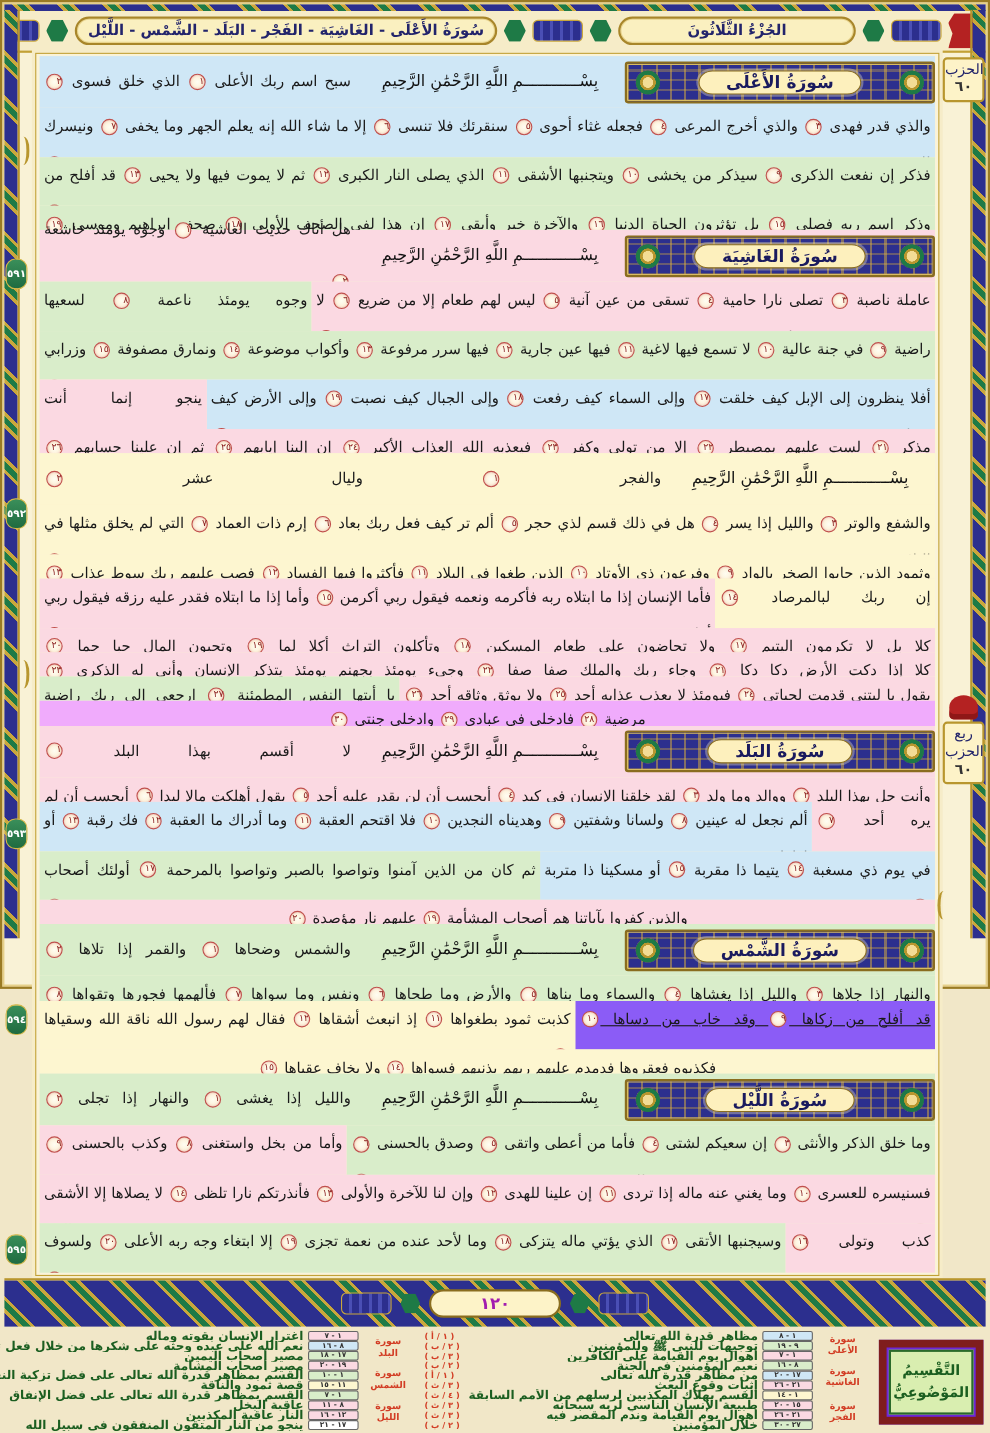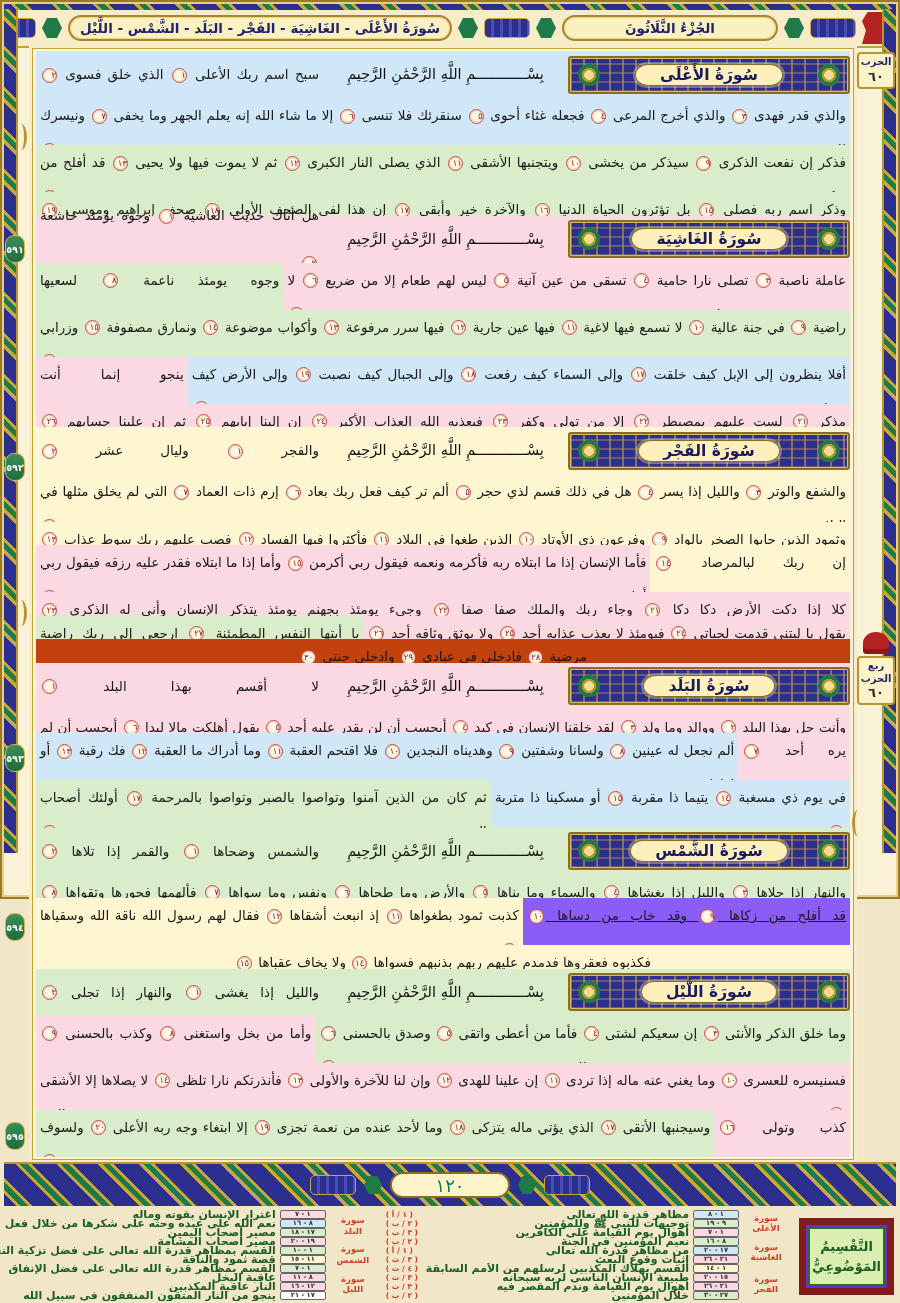--- a/index.html
+++ b/index.html
@@ -24,21 +24,21 @@
   .gem{height:20px;border-radius:5px;border:1.5px solid #c9a73c;flex:0 0 auto}
   .gem.blue{width:46px;background:repeating-linear-gradient(90deg,#2c2f8e 0 6px,#4a4fb5 6px 9px)}
   .gem.blue.small{width:26px}
   .gem.green{width:20px;background:#1e7a46;clip-path:polygon(25% 0,75% 0,100% 50%,75% 100%,25% 100%,0 50%);border:none}
   .tassel{width:28px;height:32px;background:#b42222;flex:0 0 auto;
           clip-path:polygon(20% 0,80% 0,100% 28%,86% 58%,100% 100%,0 100%,14% 58%,0 28%)}
 
   
   .hizb-box{position:absolute;right:3px;width:38px;background:#fdf3c8;border:2px solid #b8962e;border-radius:4px;
             text-align:center;color:#22246b;z-index:6;padding:2px 0;line-height:1.25}
-  .hizb-box .lbl{font-size:10px;font-weight:bold;display:block}
+  .hizb-box .lbl{font-size:13px;font-weight:normal;display:block}
   .hizb-box .num{font-size:13px;font-weight:bold;display:block;color:#333}
   .dome{position:absolute;right:9px;width:26px;height:22px;background:#b42222;border-radius:50% 50% 4px 4px;z-index:6;
         box-shadow:inset 0 -5px 0 #8f1717}
   .page-badge{position:absolute;left:3px;width:20px;height:28px;border-radius:9px;
               background:linear-gradient(#3a8f5a,#1f6b40);border:1.5px solid #d4b84a;color:#fff;
               font-size:9.5px;font-weight:bold;display:flex;align-items:center;justify-content:center;z-index:6}
   .fleuron{position:absolute;width:10px;height:26px;border-right:3px solid #b8962e;
            border-radius:0 12px 12px 0/0 26px 26px 0;z-index:5}
 
   
@@ -68,21 +68,21 @@
              box-shadow:0 0 0 2px rgba(253,240,189,.35)}
   .rosette{width:22px;height:22px;border-radius:50%;position:absolute;top:6px;z-index:1;
            background:radial-gradient(#f3dc95 30%,#b8962e 32% 45%,#1e7a46 47% 70%,#b8962e 72%)}
   .rosette.r1{right:8px}.rosette.r2{left:8px}
 
   
   .bottom-band{position:absolute;left:2px;right:2px;top:1160px;height:44px;
      background:repeating-linear-gradient(45deg,#2c2f8e 0 9px,#c9a73c 9px 12px,#1e7a46 12px 17px,#c9a73c 17px 20px,#2c2f8e 20px 29px);
      border-top:2px solid #b8962e;display:flex;align-items:center;justify-content:center;gap:8px}
   .pageno{width:120px;height:26px;background:#fdf3c8;border:2px solid #8a6d1f;border-radius:14px;
-          color:#0f766e;font-weight:normal;font-size:18px;display:flex;align-items:center;justify-content:center}
+          color:#a21caf;font-weight:bold;font-size:15px;display:flex;align-items:center;justify-content:center}
   .hexa{width:18px;height:18px;background:#1e7a46;clip-path:polygon(25% 0,75% 0,100% 50%,75% 100%,25% 100%,0 50%);
         flex:0 0 auto}
 
   
   .footer{position:absolute;left:6px;right:6px;top:1210px;height:90px;direction:rtl;
           display:flex;gap:10px;align-items:flex-start}
   .ititle-frame{flex:0 0 86px;border:7px solid #7f1d1d;background:#6d28d9;padding:2px;margin-top:8px}
   .ititle{border:2px solid #2a6b2a;background:#d9eeb0;color:#1b5e20;font-weight:bold;font-size:13px;
           text-align:center;padding:8px 2px;line-height:1.5}
   .ftable{flex:1 1 0;display:flex;gap:4px;height:100%}
@@ -180,46 +180,44 @@
           <div class="seg" style="background: rgb(217, 237, 202); flex-grow: 1;">راضية <span class="ayah">٩</span> في جنة عالية <span class="ayah">١٠</span> لا تسمع فيها لاغية <span class="ayah">١١</span> فيها عين جارية <span class="ayah">١٢</span> فيها سرر مرفوعة <span class="ayah">١٣</span> وأكواب موضوعة <span class="ayah">١٤</span> ونمارق مصفوفة <span class="ayah">١٥</span> وزرابي مبثوثة <span class="ayah">١٦</span></div>
         </div>
         <div class="line">
           <div class="seg" style="background: rgb(207, 231, 246); flex-grow: 82;">أفلا ينظرون إلى الإبل كيف خلقت <span class="ayah">١٧</span> وإلى السماء كيف رفعت <span class="ayah">١٨</span> وإلى الجبال كيف نصبت <span class="ayah">١٩</span> وإلى الأرض كيف سطحت <span class="ayah">٢٠</span></div>
           <div class="seg" style="background: rgb(251, 217, 226); flex-grow: 18;">ينجو إنما أنت</div>
         </div>
         <div class="line">
           <div class="seg" style="background: rgb(251, 217, 226); flex-grow: 1;">مذكر <span class="ayah">٢١</span> لست عليهم بمصيطر <span class="ayah">٢٢</span> إلا من تولى وكفر <span class="ayah">٢٣</span> فيعذبه الله العذاب الأكبر <span class="ayah">٢٤</span> إن إلينا إيابهم <span class="ayah">٢٥</span> ثم إن علينا حسابهم <span class="ayah">٢٦</span></div>
         </div>
         <div class="line header-row" style="background: rgb(253, 246, 208);">
-          <div class="band">
-       <span class="rosette r1"></span>
-       <span class="band-cart">سُورَةُ الفَجْر</span>
-       <span class="rosette r2"></span>
-     </div>
      <div class="bismillah">بِسْــــــــــــمِ اللَّهِ الرَّحْمَٰنِ الرَّحِيمِ</div>
      <div class="seg">والفجر <span class="ayah">١</span> وليال عشر <span class="ayah">٢</span></div>
         </div>
         <div class="line">
           <div class="seg" style="background: rgb(253, 246, 208); flex-grow: 1;">والشفع والوتر <span class="ayah">٣</span> والليل إذا يسر <span class="ayah">٤</span> هل في ذلك قسم لذي حجر <span class="ayah">٥</span> ألم تر كيف فعل ربك بعاد <span class="ayah">٦</span> إرم ذات العماد <span class="ayah">٧</span> التي لم يخلق مثلها في البلاد <span class="ayah">٨</span></div>
         </div>
         <div class="line">
           <div class="seg" style="background: rgb(253, 246, 208); flex-grow: 1;">وثمود الذين جابوا الصخر بالواد <span class="ayah">٩</span> وفرعون ذي الأوتاد <span class="ayah">١٠</span> الذين طغوا في البلاد <span class="ayah">١١</span> فأكثروا فيها الفساد <span class="ayah">١٢</span> فصب عليهم ربك سوط عذاب <span class="ayah">١٣</span></div>
         </div>
         <div class="line">
           <div class="seg" style="background: rgb(253, 246, 208); flex-grow: 24;">إن ربك لبالمرصاد <span class="ayah">١٤</span></div>
           <div class="seg" style="background: rgb(251, 217, 226); flex-grow: 76;">فأما الإنسان إذا ما ابتلاه ربه فأكرمه ونعمه فيقول ربي أكرمن <span class="ayah">١٥</span> وأما إذا ما ابتلاه فقدر عليه رزقه فيقول ربي أهانن <span class="ayah">١٦</span></div>
         </div>
         <div class="line">
+          <div class="seg" style="background: rgb(251, 217, 226); flex-grow: 1;">كلا بل لا تكرمون اليتيم <span class="ayah">١٧</span> ولا تحاضون على طعام المسكين <span class="ayah">١٨</span> وتأكلون التراث أكلا لما <span class="ayah">١٩</span> وتحبون المال حبا جما <span class="ayah">٢٠</span></div>
+        </div>
+        <div class="line">
           <div class="seg" style="background: rgb(251, 217, 226); flex-grow: 1;">كلا إذا دكت الأرض دكا دكا <span class="ayah">٢١</span> وجاء ربك والملك صفا صفا <span class="ayah">٢٢</span> وجيء يومئذ بجهنم يومئذ يتذكر الإنسان وأنى له الذكرى <span class="ayah">٢٣</span></div>
         </div>
         <div class="line">
           <div class="seg" style="background: rgb(251, 217, 226); flex-grow: 60;">يقول يا ليتني قدمت لحياتي <span class="ayah">٢٤</span> فيومئذ لا يعذب عذابه أحد <span class="ayah">٢٥</span> ولا يوثق وثاقه أحد <span class="ayah">٢٦</span></div>
           <div class="seg" style="background: rgb(217, 237, 202); flex-grow: 40;">يا أيتها النفس المطمئنة <span class="ayah">٢٧</span> ارجعي إلى ربك راضية</div>
         </div>
-        <div class="line center" style="background: #c2410c;">
+        <div class="line center" style="background: #f0abfc;">
           <div class="seg">مرضية <span class="ayah">٢٨</span> فادخلي في عبادي <span class="ayah">٢٩</span> وادخلي جنتي <span class="ayah">٣٠</span></div>
         </div>
         <div class="line header-row" style="background: rgb(251, 217, 226);">
           <div class="band">
        <span class="rosette r1"></span>
        <span class="band-cart">سُورَةُ البَلَد</span>
        <span class="rosette r2"></span>
      </div>
      <div class="bismillah">بِسْــــــــــــمِ اللَّهِ الرَّحْمَٰنِ الرَّحِيمِ</div>
      <div class="seg">لا أقسم بهذا البلد <span class="ayah">١</span></div>
@@ -227,20 +225,23 @@
         <div class="line">
           <div class="seg" style="background: rgb(251, 217, 226); flex-grow: 1;">وأنت حل بهذا البلد <span class="ayah">٢</span> ووالد وما ولد <span class="ayah">٣</span> لقد خلقنا الإنسان في كبد <span class="ayah">٤</span> أيحسب أن لن يقدر عليه أحد <span class="ayah">٥</span> يقول أهلكت مالا لبدا <span class="ayah">٦</span> أيحسب أن لم</div>
         </div>
         <div class="line">
           <div class="seg" style="background: rgb(251, 217, 226); flex-grow: 13;">يره أحد <span class="ayah">٧</span></div>
           <div class="seg" style="background: rgb(207, 231, 246); flex-grow: 87;">ألم نجعل له عينين <span class="ayah">٨</span> ولسانا وشفتين <span class="ayah">٩</span> وهديناه النجدين <span class="ayah">١٠</span> فلا اقتحم العقبة <span class="ayah">١١</span> وما أدراك ما العقبة <span class="ayah">١٢</span> فك رقبة <span class="ayah">١٣</span> أو إطعام</div>
         </div>
         <div class="line">
           <div class="seg" style="background: rgb(207, 231, 246); flex-grow: 44;">في يوم ذي مسغبة <span class="ayah">١٤</span> يتيما ذا مقربة <span class="ayah">١٥</span> أو مسكينا ذا متربة <span class="ayah">١٦</span></div>
           <div class="seg" style="background: rgb(217, 237, 202); flex-grow: 56;">ثم كان من الذين آمنوا وتواصوا بالصبر وتواصوا بالمرحمة <span class="ayah">١٧</span> أولئك أصحاب الميمنة <span class="ayah">١٨</span></div>
+        </div>
+        <div class="line center" style="background: rgb(251, 217, 226);">
+          <div class="seg">والذين كفروا بآياتنا هم أصحاب المشأمة <span class="ayah">١٩</span> عليهم نار مؤصدة <span class="ayah">٢٠</span></div>
         </div>
         <div class="line header-row" style="background: rgb(217, 237, 202);">
           <div class="band">
        <span class="rosette r1"></span>
        <span class="band-cart">سُورَةُ الشَّمْس</span>
        <span class="rosette r2"></span>
      </div>
      <div class="bismillah">بِسْــــــــــــمِ اللَّهِ الرَّحْمَٰنِ الرَّحِيمِ</div>
      <div class="seg">والشمس وضحاها <span class="ayah">١</span> والقمر إذا تلاها <span class="ayah">٢</span></div>
         </div>

